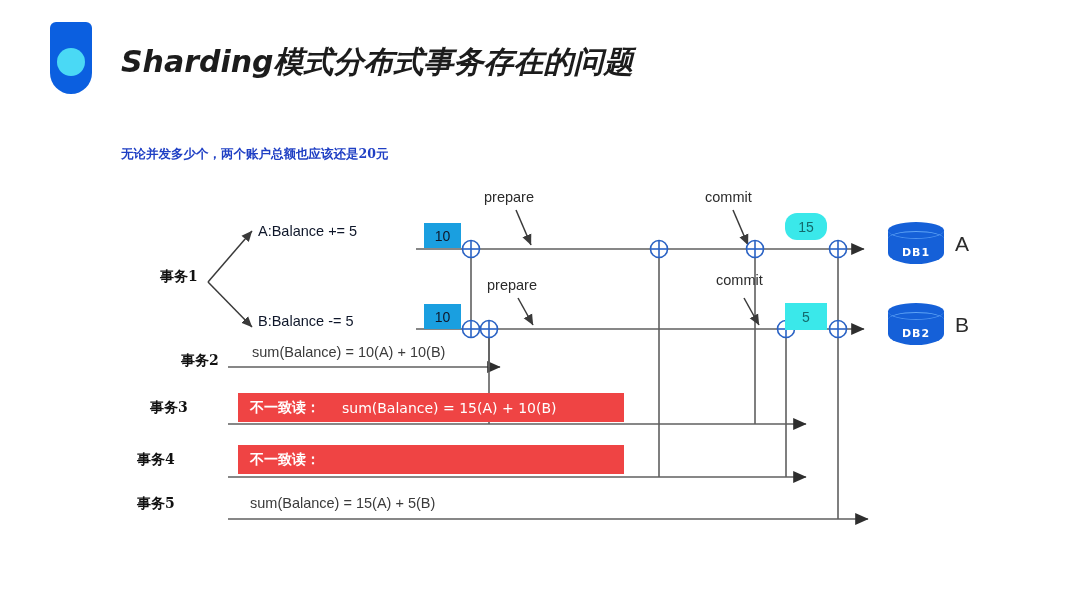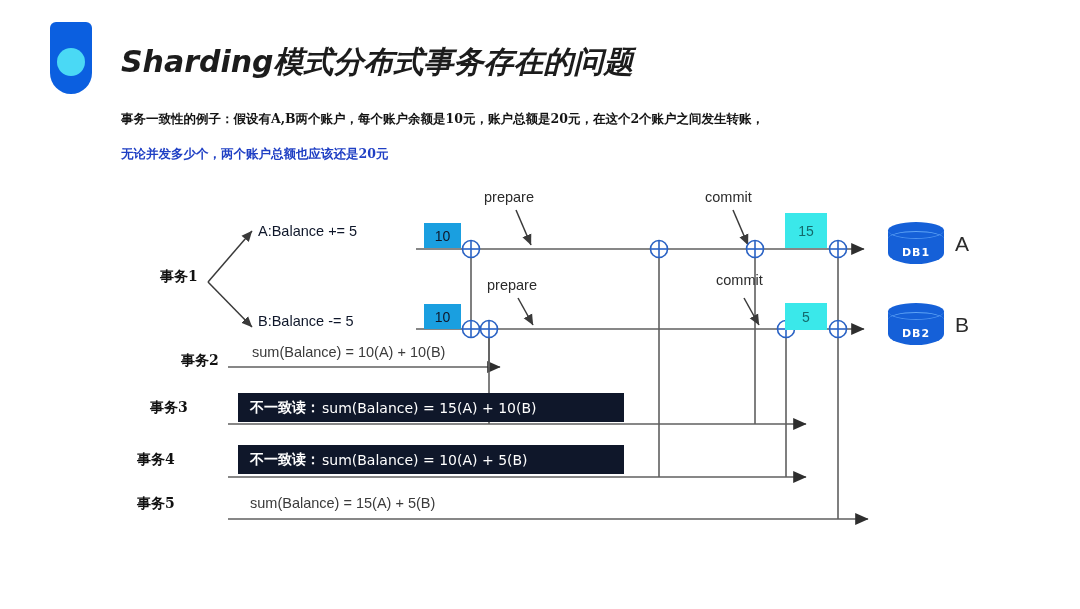--- a/index.html
+++ b/index.html
@@ -111,28 +111,29 @@
     justify-content: center;
     font-size: 14px;
     white-space: nowrap;
   }
   .badge.blue  { background: #1a9fe0; color: #0f172a; }
   .badge.cyan  { background: #3ae8ea; color: #136a6c; }
 
   
   .hl-bar {
     position: absolute;
-    background: #0f172a;
+    background: #ef4444;
     color: #ffffff;
     display: flex;
     align-items: center;
     padding-left: 12px;
     font-size: 14px;
     white-space: nowrap;
     font-family: "DejaVu Sans", "Liberation Sans", sans-serif;
+    gap: 20px;
   }
   .hl-bar .cn {
     font-weight: 700;
     font-family: "DejaVu Serif", "Liberation Serif", serif;
     margin-right: 2px;
   }
 
   
   .db {
     position: absolute;
@@ -174,21 +175,20 @@
 </style>
 </head>
 <body>
 
 <div id="slide">
 
   <div id="logo-mark"></div>
   <div id="logo-dot"></div>
   <div id="page-title">Sharding模式分布式事务存在的问题</div>
 
-  <div id="subtitle-1" class="sub-line">事务一致性的例子：假设有A,B两个账户，每个账户余额是10元，账户总额是20元，在这个2个账户之间发生转账，</div>
   <div id="subtitle-2" class="sub-line">无论并发多少个，两个账户总额也应该还是20元</div>
 
   <div id="diagram">
     <svg width="1080" height="609" viewBox="0 0 1080 609" xmlns="http://www.w3.org/2000/svg">
       <defs>
         <marker id="ah" markerWidth="9" markerHeight="9" refX="8" refY="4.5" orient="auto">
           <path d="M0,0.8 L8.4,4.5 L0,8.2 z" fill="#2e2e2e"></path>
         </marker>
         <marker id="ahs" markerWidth="8" markerHeight="8" refX="7" refY="4" orient="auto">
           <path d="M0,0.8 L7.2,4 L0,7.2 z" fill="#3a3a3a"></path>
@@ -295,33 +295,32 @@
   <div class="branch-text" style="left:258px; top:223px;">A:Balance += 5</div>
   <div class="branch-text" style="left:258px; top:313px;">B:Balance -= 5</div>
 
   <div class="phase-text" style="left:484px; top:189px;">prepare</div>
   <div class="phase-text" style="left:487px; top:277px;">prepare</div>
   <div class="phase-text" style="left:705px; top:189px;">commit</div>
   <div class="phase-text" style="left:716px; top:272px;">commit</div>
 
   <div class="badge blue" style="left:424px; top:223px; width:37px; height:25px;">10</div>
   <div class="badge blue" style="left:424px; top:304px; width:37px; height:25px;">10</div>
-  <div class="badge cyan" style="left:785px; top:213px; width:42px; height:35px;">15</div>
+  <div class="badge cyan" style="left:785px; top:213px; width:42px; height:27px;border-radius:12px;">15</div>
   <div class="badge cyan" style="left:785px; top:303px; width:42px; height:27px;">5</div>
 
   <div class="sum-text" style="left:252px; top:344px;">sum(Balance) = 10(A) + 10(B)</div>
 
   <div class="hl-bar" style="left:238px; top:393px; width:386px; height:29px;">
     <span class="cn">不一致读：</span>
     <span>sum(Balance) = 15(A) + 10(B)</span>
   </div>
 
   <div class="hl-bar" style="left:238px; top:445px; width:386px; height:29px;">
     <span class="cn">不一致读：</span>
-    <span>sum(Balance) = 10(A) + 5(B)</span>
   </div>
 
   <div class="sum-text" style="left:250px; top:495px;">sum(Balance) = 15(A) + 5(B)</div>
 
   <div class="db" style="left:888px; top:222px;">
     <div class="body"></div>
     <div class="top"></div>
     <div class="cap-line"></div>
     <div class="db-text">DB1</div>
   </div>

